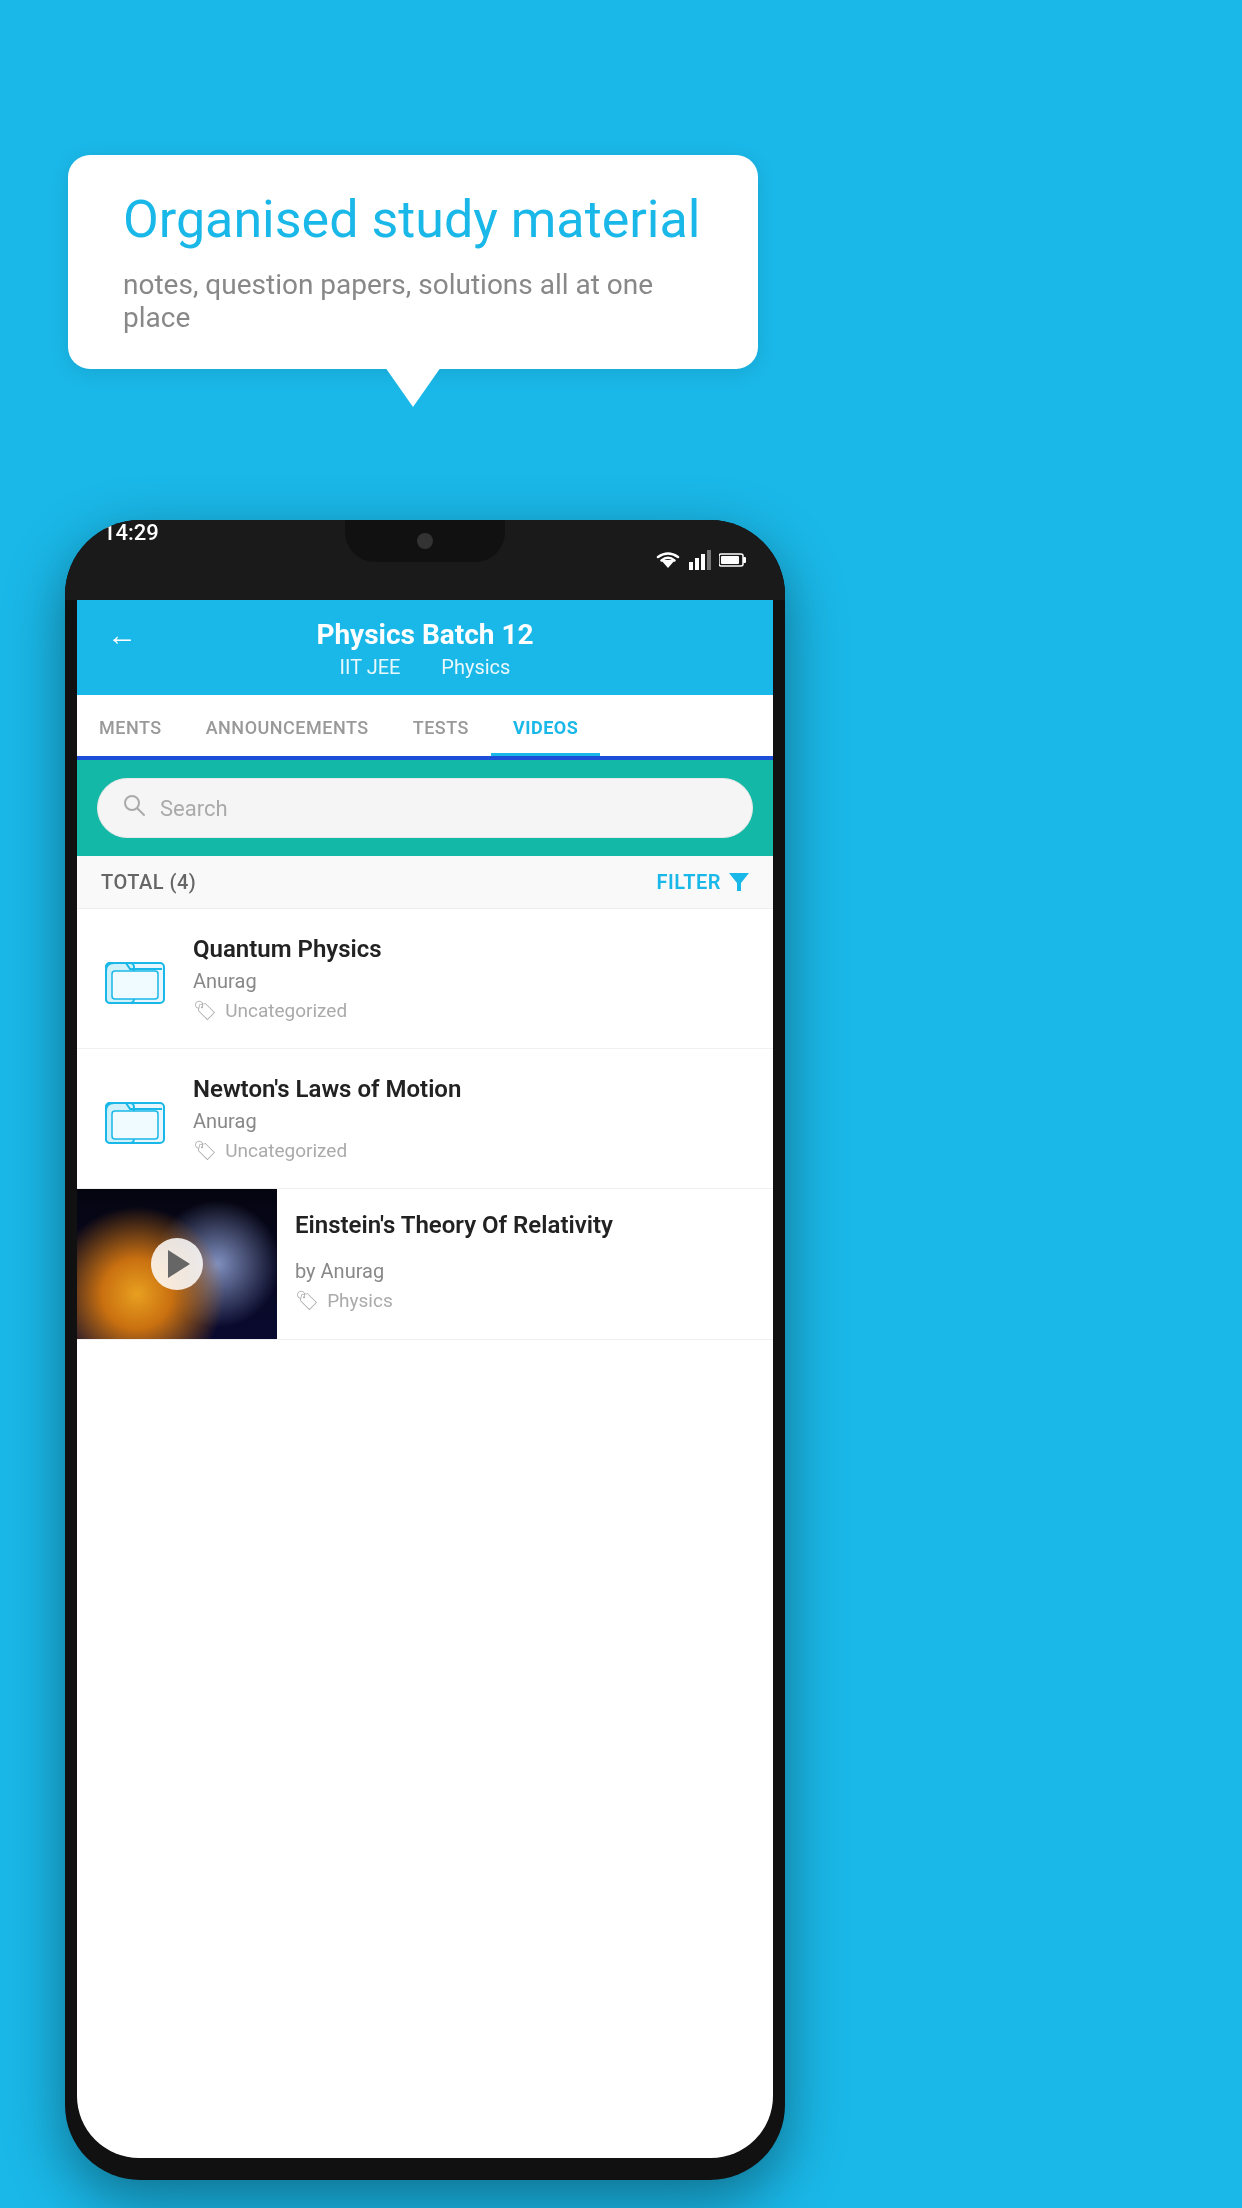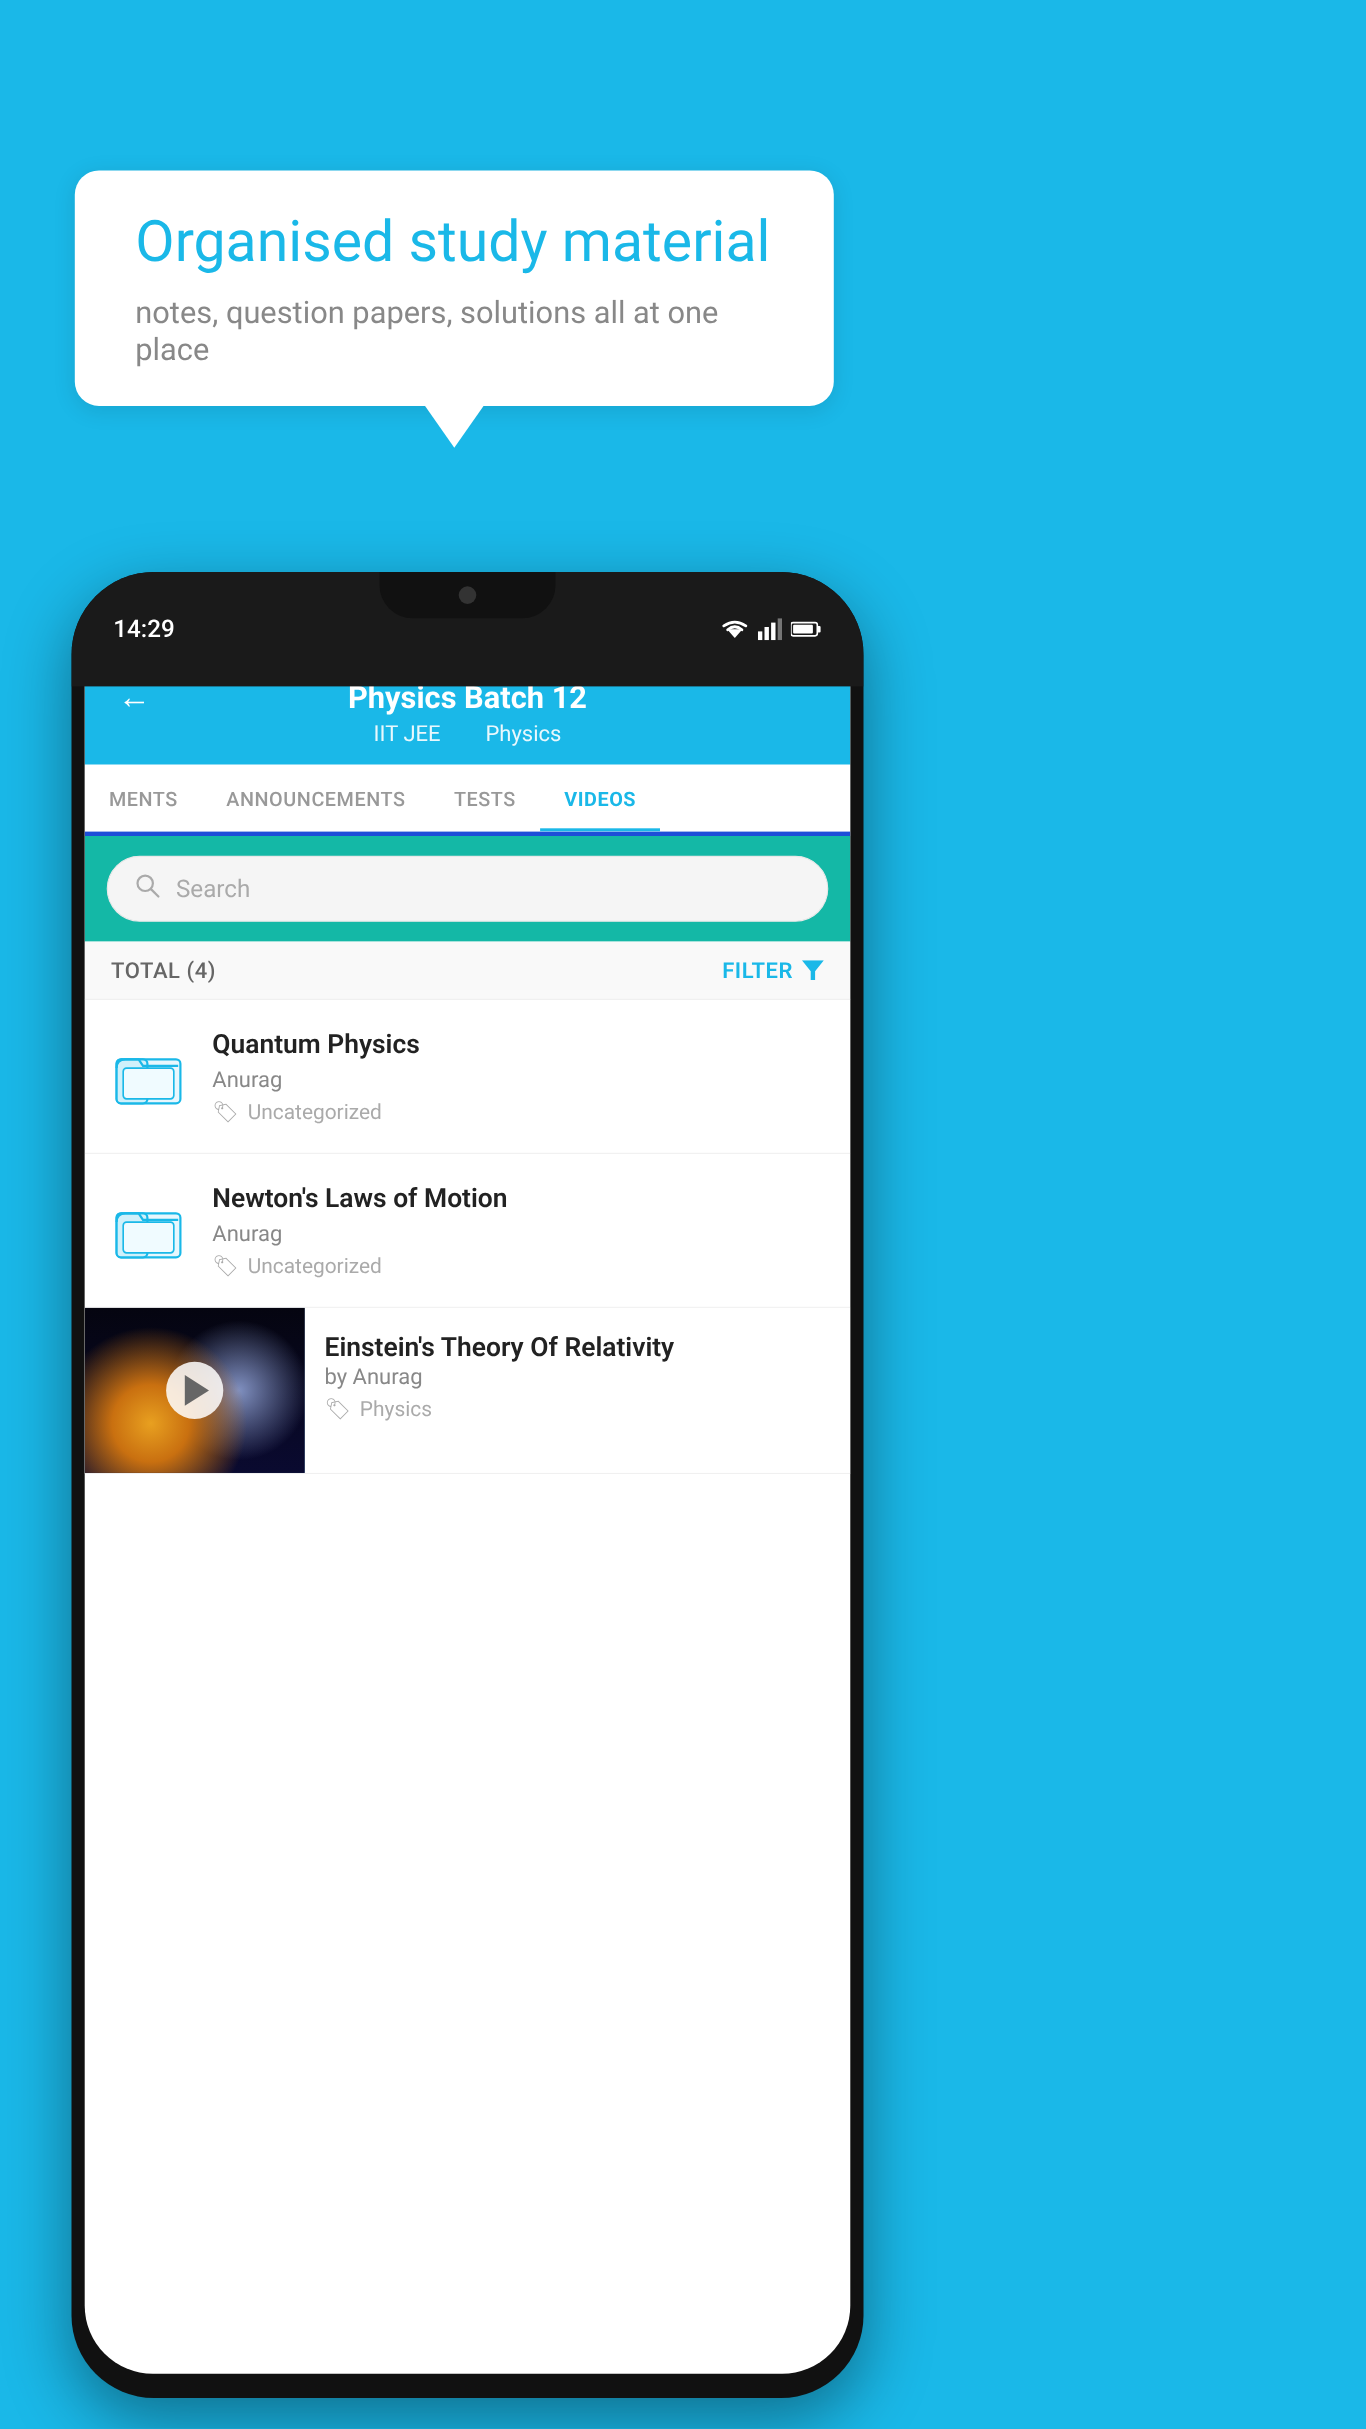--- a/index.html
+++ b/index.html
@@ -60,24 +60,23 @@
       box-shadow: 0 20px 60px rgba(0,0,0,0.4);
       overflow: hidden;
     }
 
     
     .phone-top {
       position: absolute;
       top: 0;
       left: 0;
       right: 0;
-      height: 104px;
+      height: 80px;
       background: #1a1a1a;
       display: flex;
-      align-items: center;
       justify-content: space-between;
       padding: 0 38px;
       z-index: 10;
     }
 
     .phone-notch {
       position: absolute;
       top: 0;
       left: 50%;
       transform: translateX(-50%);
@@ -341,21 +340,21 @@
     }
 
     .thumbnail-info {
       flex: 1;
       padding: 22px 18px;
     }
     .thumbnail-title {
       font-size: 24px;
       font-weight: 600;
       color: #222;
-      margin-bottom: 0;
+      margin-bottom: 20px;
     }
     .thumbnail-author {
       font-size: 20px;
       color: #888;
       margin-bottom: 6px;
     }
     .thumbnail-tag {
       display: flex;
       align-items: center;
       gap: 8px;

